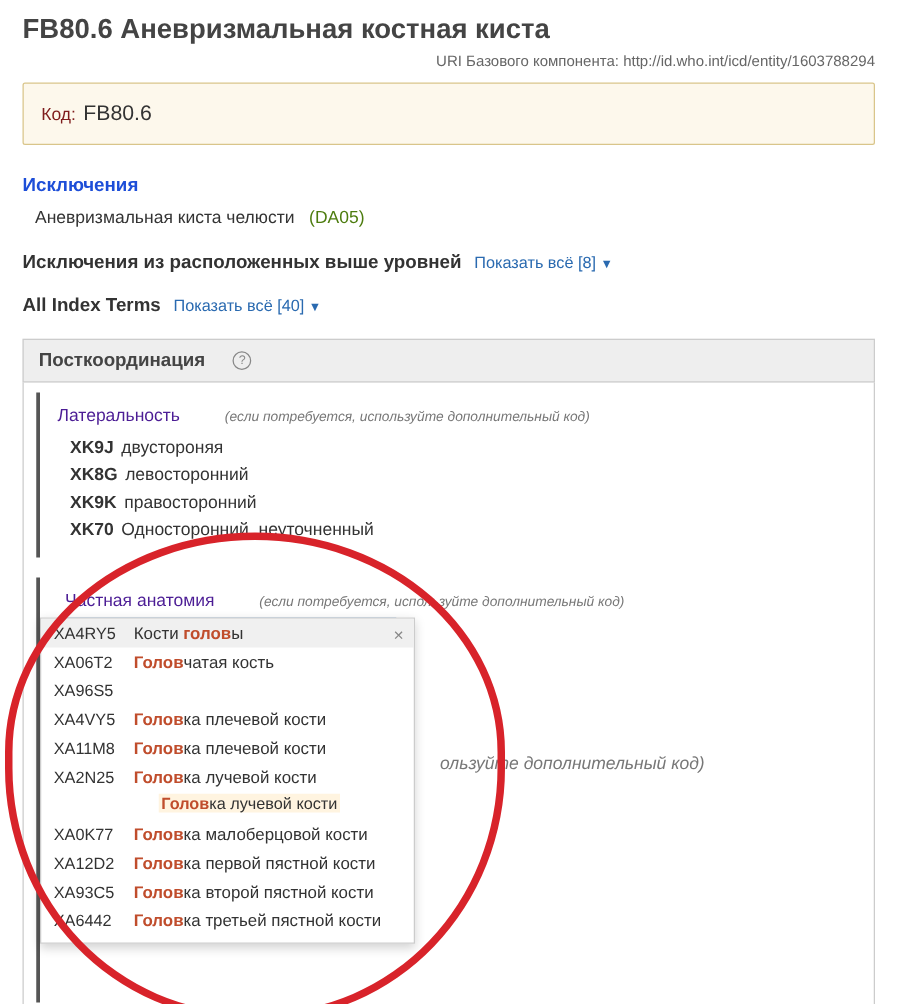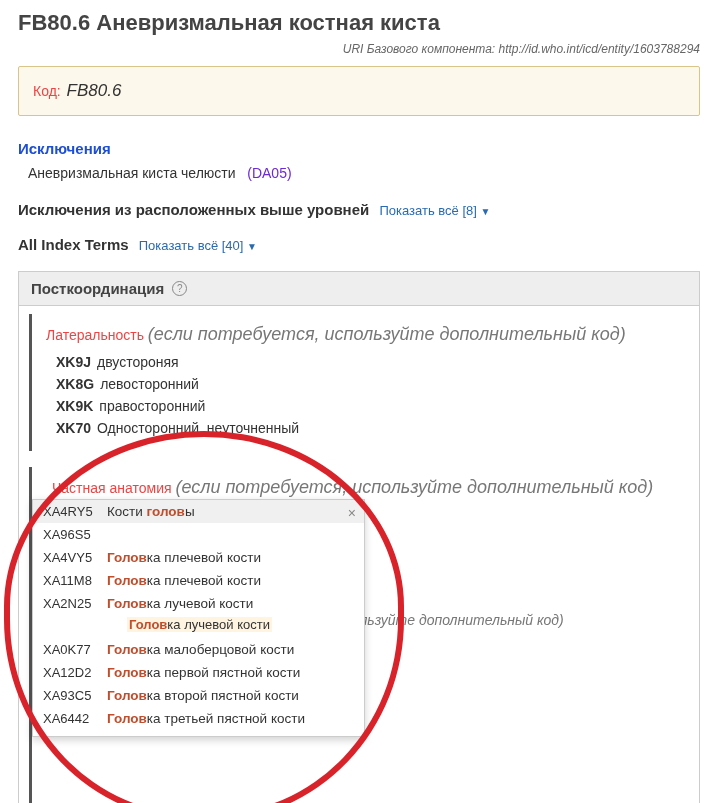--- a/index.html
+++ b/index.html
@@ -13,47 +13,46 @@
   }
   h1 {
     font-size: 22px;
     font-weight: 600;
     color: #444;
     margin-bottom: 6px;
   }
   .uri-line {
     text-align: right;
     font-size: 12px;
-    font-style: italic;
     color: #666;
     margin-bottom: 10px;
   }
   .code-box {
     border: 1px solid #d9c58a;
     background: #fdf8ec;
     padding: 14px 14px;
     margin-bottom: 24px;
     border-radius: 2px;
   }
-  .code-box .label { color: #ef4444; font-size: 14px; }
-  .code-box .value { color: #333; font-size: 17px; margin-left: 2px; font-style: italic; }
+  .code-box .label { color: #7f1d1d; font-size: 14px; }
+  .code-box .value { color: #333; font-size: 17px; margin-left: 2px; }
 
   .section-heading {
     font-weight: 700;
     font-size: 15px;
     color: #1d4ed8;
     margin-bottom: 8px;
   }
   .exclusion-line {
     padding-left: 10px;
     margin-bottom: 20px;
     font-size: 14px;
     color: #333;
   }
-  .exclusion-line .paren-code { color: #6d28d9; }
+  .exclusion-line .paren-code { color: #4d7c0f; }
 
   .row-heading {
     font-weight: 700;
     font-size: 15px;
     color: #333;
     margin-bottom: 18px;
   }
   .show-all {
     color: #2a6ab0;
     font-size: 13px;
@@ -65,21 +64,21 @@
 
   .postcoord-bar {
     border: 1px solid #ccc;
     background: #eee;
     padding: 8px 12px;
     font-weight: 700;
     font-size: 15px;
     color: #444;
     display: flex;
     align-items: center;
-    gap: 8px;
+    gap: 22px;
   }
   .help-circle {
     display: inline-flex;
     width: 15px; height: 15px;
     border: 1px solid #888;
     border-radius: 50%;
     align-items: center;
     justify-content: center;
     font-size: 10px;
     color: #888;
@@ -94,42 +93,42 @@
     padding: 8px 10px 10px 10px;
   }
 
   .axis-block {
     border-left: 3px solid #555;
     padding: 10px 10px 12px 14px;
     margin-bottom: 16px;
     background: #fff;
   }
   .axis-title { margin-bottom: 6px; }
-  .axis-title .name { color: #ef4444; font-size: 14px; }
-  .axis-title .hint { color: #777; font-style: italic; font-size: 18px; }
+  .axis-title .name { color: #4c1d95; font-size: 14px; }
+  .axis-title .hint { color: #777; font-style: italic; font-size: 11px; margin-left: 32px; }
 
   .code-list { padding-left: 10px; }
   .code-row { font-size: 14px; line-height: 22px; }
   .code-row .code { font-weight: 700; margin-right: 6px; }
 
   .anat-wrap { position: relative; }
   .search-input {
     width: 265px;
     border: 2px solid #2a6ab0;
     padding: 3px 6px;
     font-size: 14px;
     color: #333;
     outline: none;
   }
 
   .dropdown {
     position: absolute;
     top: 32px;
     left: 0;
-    width: 333px;
+    width: 300px;
     background: #fff;
     border: 1px solid #ccc;
     box-shadow: 0 3px 8px rgba(0,0,0,0.18);
     z-index: 5;
     padding-bottom: 6px;
   }
   .dd-row {
     display: flex;
     align-items: flex-start;
     padding: 4px 10px;
@@ -241,20 +240,24 @@
     </div>
     <input type="text" class="search-input" value="голов" style="">
 
     <div class="dropdown" id="dropdown">
         <div class="dd-row highlight">
           <div class="dd-code">XA4RY5</div>
           <div class="dd-label">Кости <span class="m">голов</span>ы</div>
           <span class="dd-close">×</span>
         </div>
         <div class="dd-row">
+          <div class="dd-code">XA06T2</div>
+          <div class="dd-label"><span class="m">Голов</span>чатая кость</div>
+        </div>
+        <div class="dd-row">
           <div class="dd-code">XA96S5</div>
         </div>
         <div class="dd-row">
           <div class="dd-code">XA4VY5</div>
           <div class="dd-label"><span class="m">Голов</span>ка плечевой кости</div>
         </div>
         <div class="dd-row">
           <div class="dd-code">XA11M8</div>
           <div class="dd-label"><span class="m">Голов</span>ка плечевой кости</div>
         </div>

